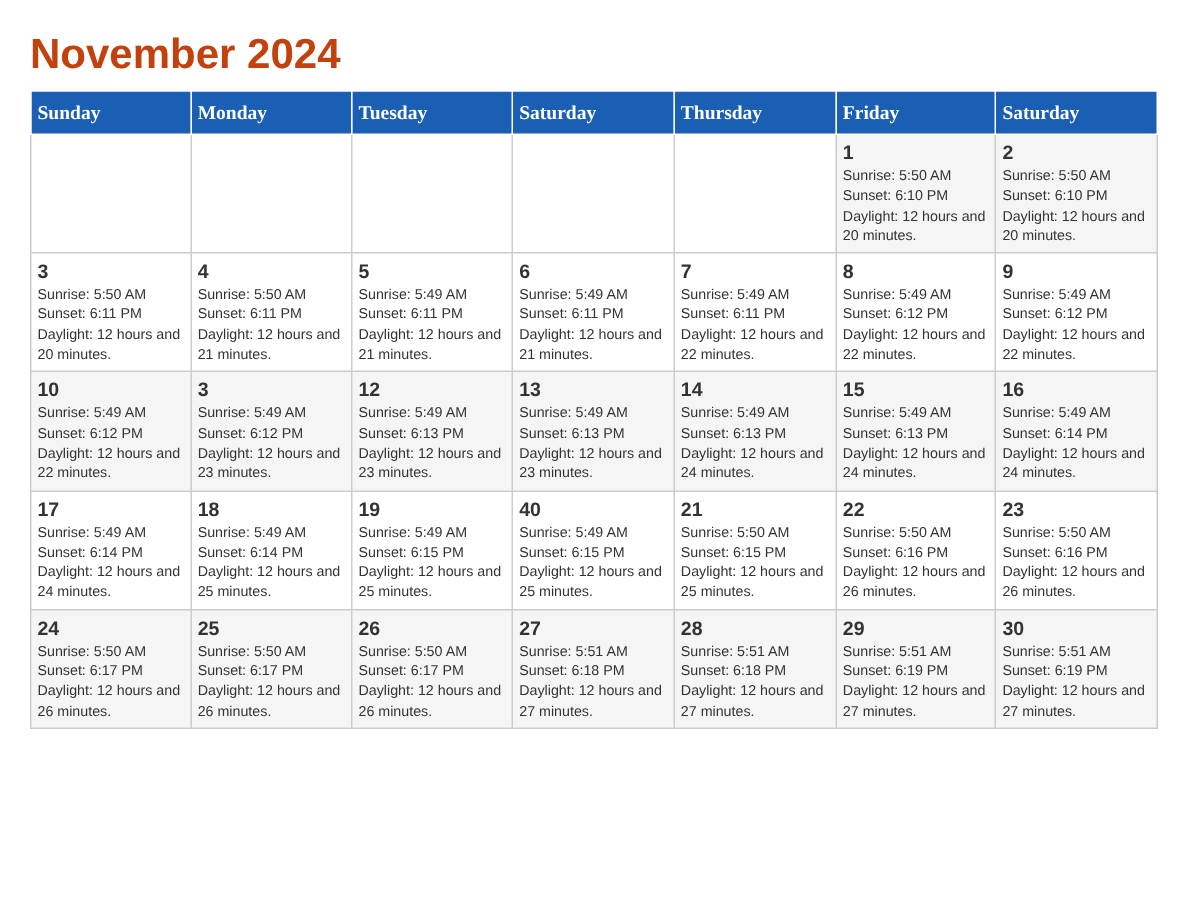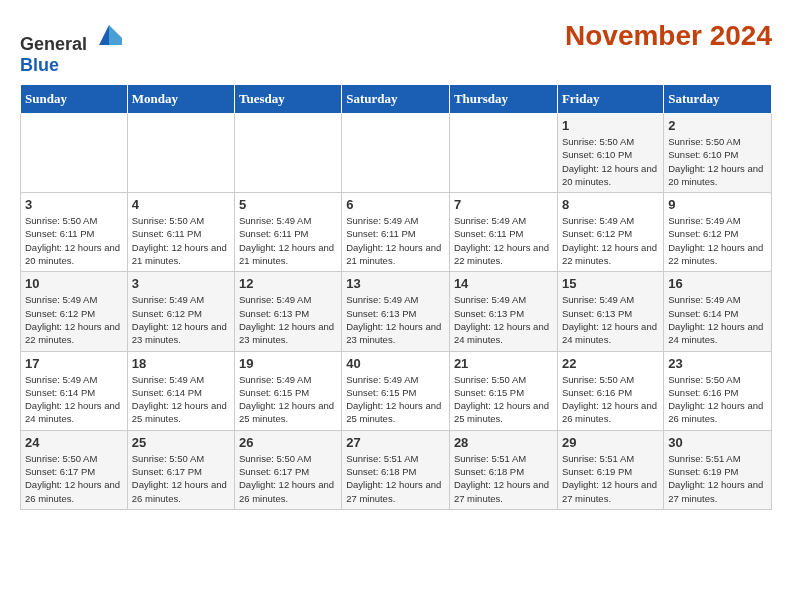--- a/index.html
+++ b/index.html
@@ -87,31 +87,20 @@
       color: #333;
     }
     .empty-cell {
       background: #fff !important;
     }
   </style>
 </head>
 <body>
 
 <div class="header-logo">
-  <div class="logo-container">
-    <div>
-      <span class="logo-text-general">General</span>
-      <svg class="logo-icon" viewBox="0 0 30 30" xmlns="http://www.w3.org/2000/svg">
-        <polygon points="5,25 15,5 25,25" fill="#1a5fb4"></polygon>
-        <polygon points="15,5 28,18 28,25 15,25" fill="#4a9fd4"></polygon>
-      </svg>
-      <br>
-      <span class="logo-text-blue">Blue</span>
-    </div>
-  </div>
   <div class="title-section">
     <div class="main-title">November 2024</div>
   </div>
 </div>
 
 <table class="calendar">
   <thead>
     <tr>
     <th>Sunday</th>
         <th>Monday</th>

